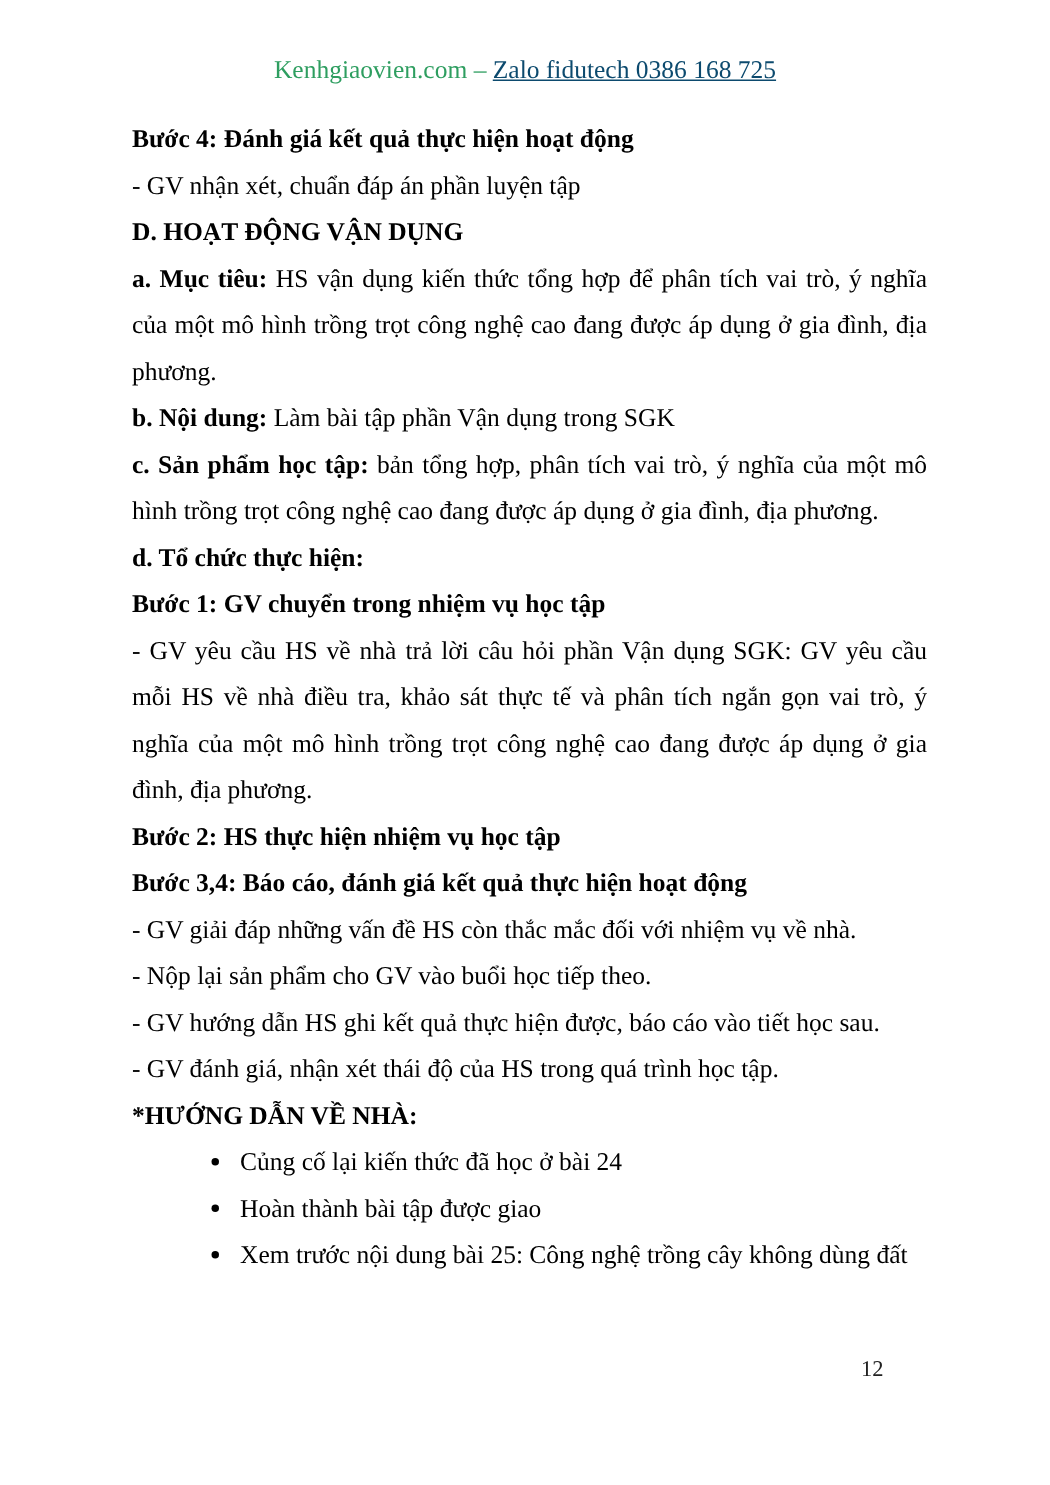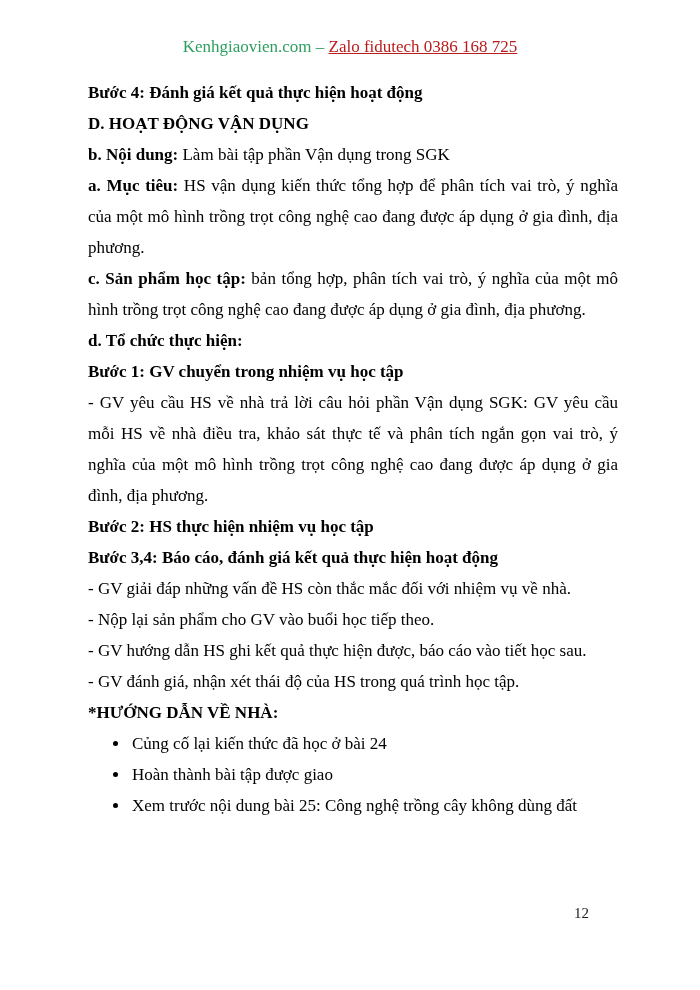--- a/index.html
+++ b/index.html
@@ -59,49 +59,51 @@
 
   
   .homework-list {
     list-style: disc;
     margin: 0;
     padding-left: 42px;
   }
   .homework-list li {
     line-height: 31px;
     padding-left: 2px;
+    margin-left: 28px;
   }
 
   
   .page-number {
     position: absolute;
     top: 903px;
     left: 574px;
     width: 30px;
     font-size: 15px;
     line-height: 20px;
     color: #222222;
     text-align: left;
   }
 </style>
 </head>
 <body>
 
 <div class="page">
 
   <div class="doc-header">
-    <span class="site-name" style="color: rgb(46, 158, 96);">Kenhgiaovien.com</span><span class="header-sep" style="color: rgb(46, 158, 96);"> – </span><a class="zalo-link" style="color: #b91c1c;">Zalo fidutech 0386 168 725</a>
+    <span class="site-name" style="color: rgb(46, 158, 96);">Kenhgiaovien.com</span><span class="header-sep" style="color: rgb(46, 158, 96);"> – </span><a class="zalo-link" style="color: #0c4a6e;">Zalo fidutech 0386 168 725</a>
   </div>
 
   <div class="content">
     <div id="doc-body">
         <p class="para bold">Bước 4: Đánh giá kết quả thực hiện hoạt động</p>
+        <p class="para normal">- GV nhận xét, chuẩn đáp án phần luyện tập</p>
         <p class="para bold">D. HOẠT ĐỘNG VẬN DỤNG</p>
+        <p class="para lead"><span class="lead">a. Mục tiêu:</span> HS vận dụng kiến thức tổng hợp để phân tích vai trò, ý nghĩa của một mô hình trồng trọt công nghệ cao đang được áp dụng ở gia đình, địa phương.</p>
         <p class="para lead"><span class="lead">b. Nội dung:</span> Làm bài tập phần Vận dụng trong SGK</p>
-        <p class="para lead"><span class="lead">a. Mục tiêu:</span> HS vận dụng kiến thức tổng hợp để phân tích vai trò, ý nghĩa của một mô hình trồng trọt công nghệ cao đang được áp dụng ở gia đình, địa phương.</p>
         <p class="para lead"><span class="lead">c. Sản phẩm học tập:</span> bản tổng hợp, phân tích vai trò, ý nghĩa của một mô hình trồng trọt công nghệ cao đang được áp dụng ở gia đình, địa phương.</p>
         <p class="para bold">d. Tổ chức thực hiện:</p>
         <p class="para bold">Bước 1: GV chuyển trong nhiệm vụ học tập</p>
         <p class="para normal">- GV yêu cầu HS về nhà trả lời câu hỏi phần Vận dụng SGK: GV yêu cầu mỗi HS về nhà điều tra, khảo sát thực tế và phân tích ngắn gọn vai trò, ý nghĩa của một mô hình trồng trọt công nghệ cao đang được áp dụng ở gia đình, địa phương.</p>
         <p class="para bold">Bước 2: HS thực hiện nhiệm vụ học tập</p>
         <p class="para bold">Bước 3,4: Báo cáo, đánh giá kết quả thực hiện hoạt động</p>
         <p class="para normal">- GV giải đáp những vấn đề HS còn thắc mắc đối với nhiệm vụ về nhà.</p>
         <p class="para normal">- Nộp lại sản phẩm cho GV vào buổi học tiếp theo.</p>
         <p class="para normal">- GV hướng dẫn HS ghi kết quả thực hiện được, báo cáo vào tiết học sau.</p>
         <p class="para normal">- GV đánh giá, nhận xét thái độ của HS trong quá trình học tập.</p>

